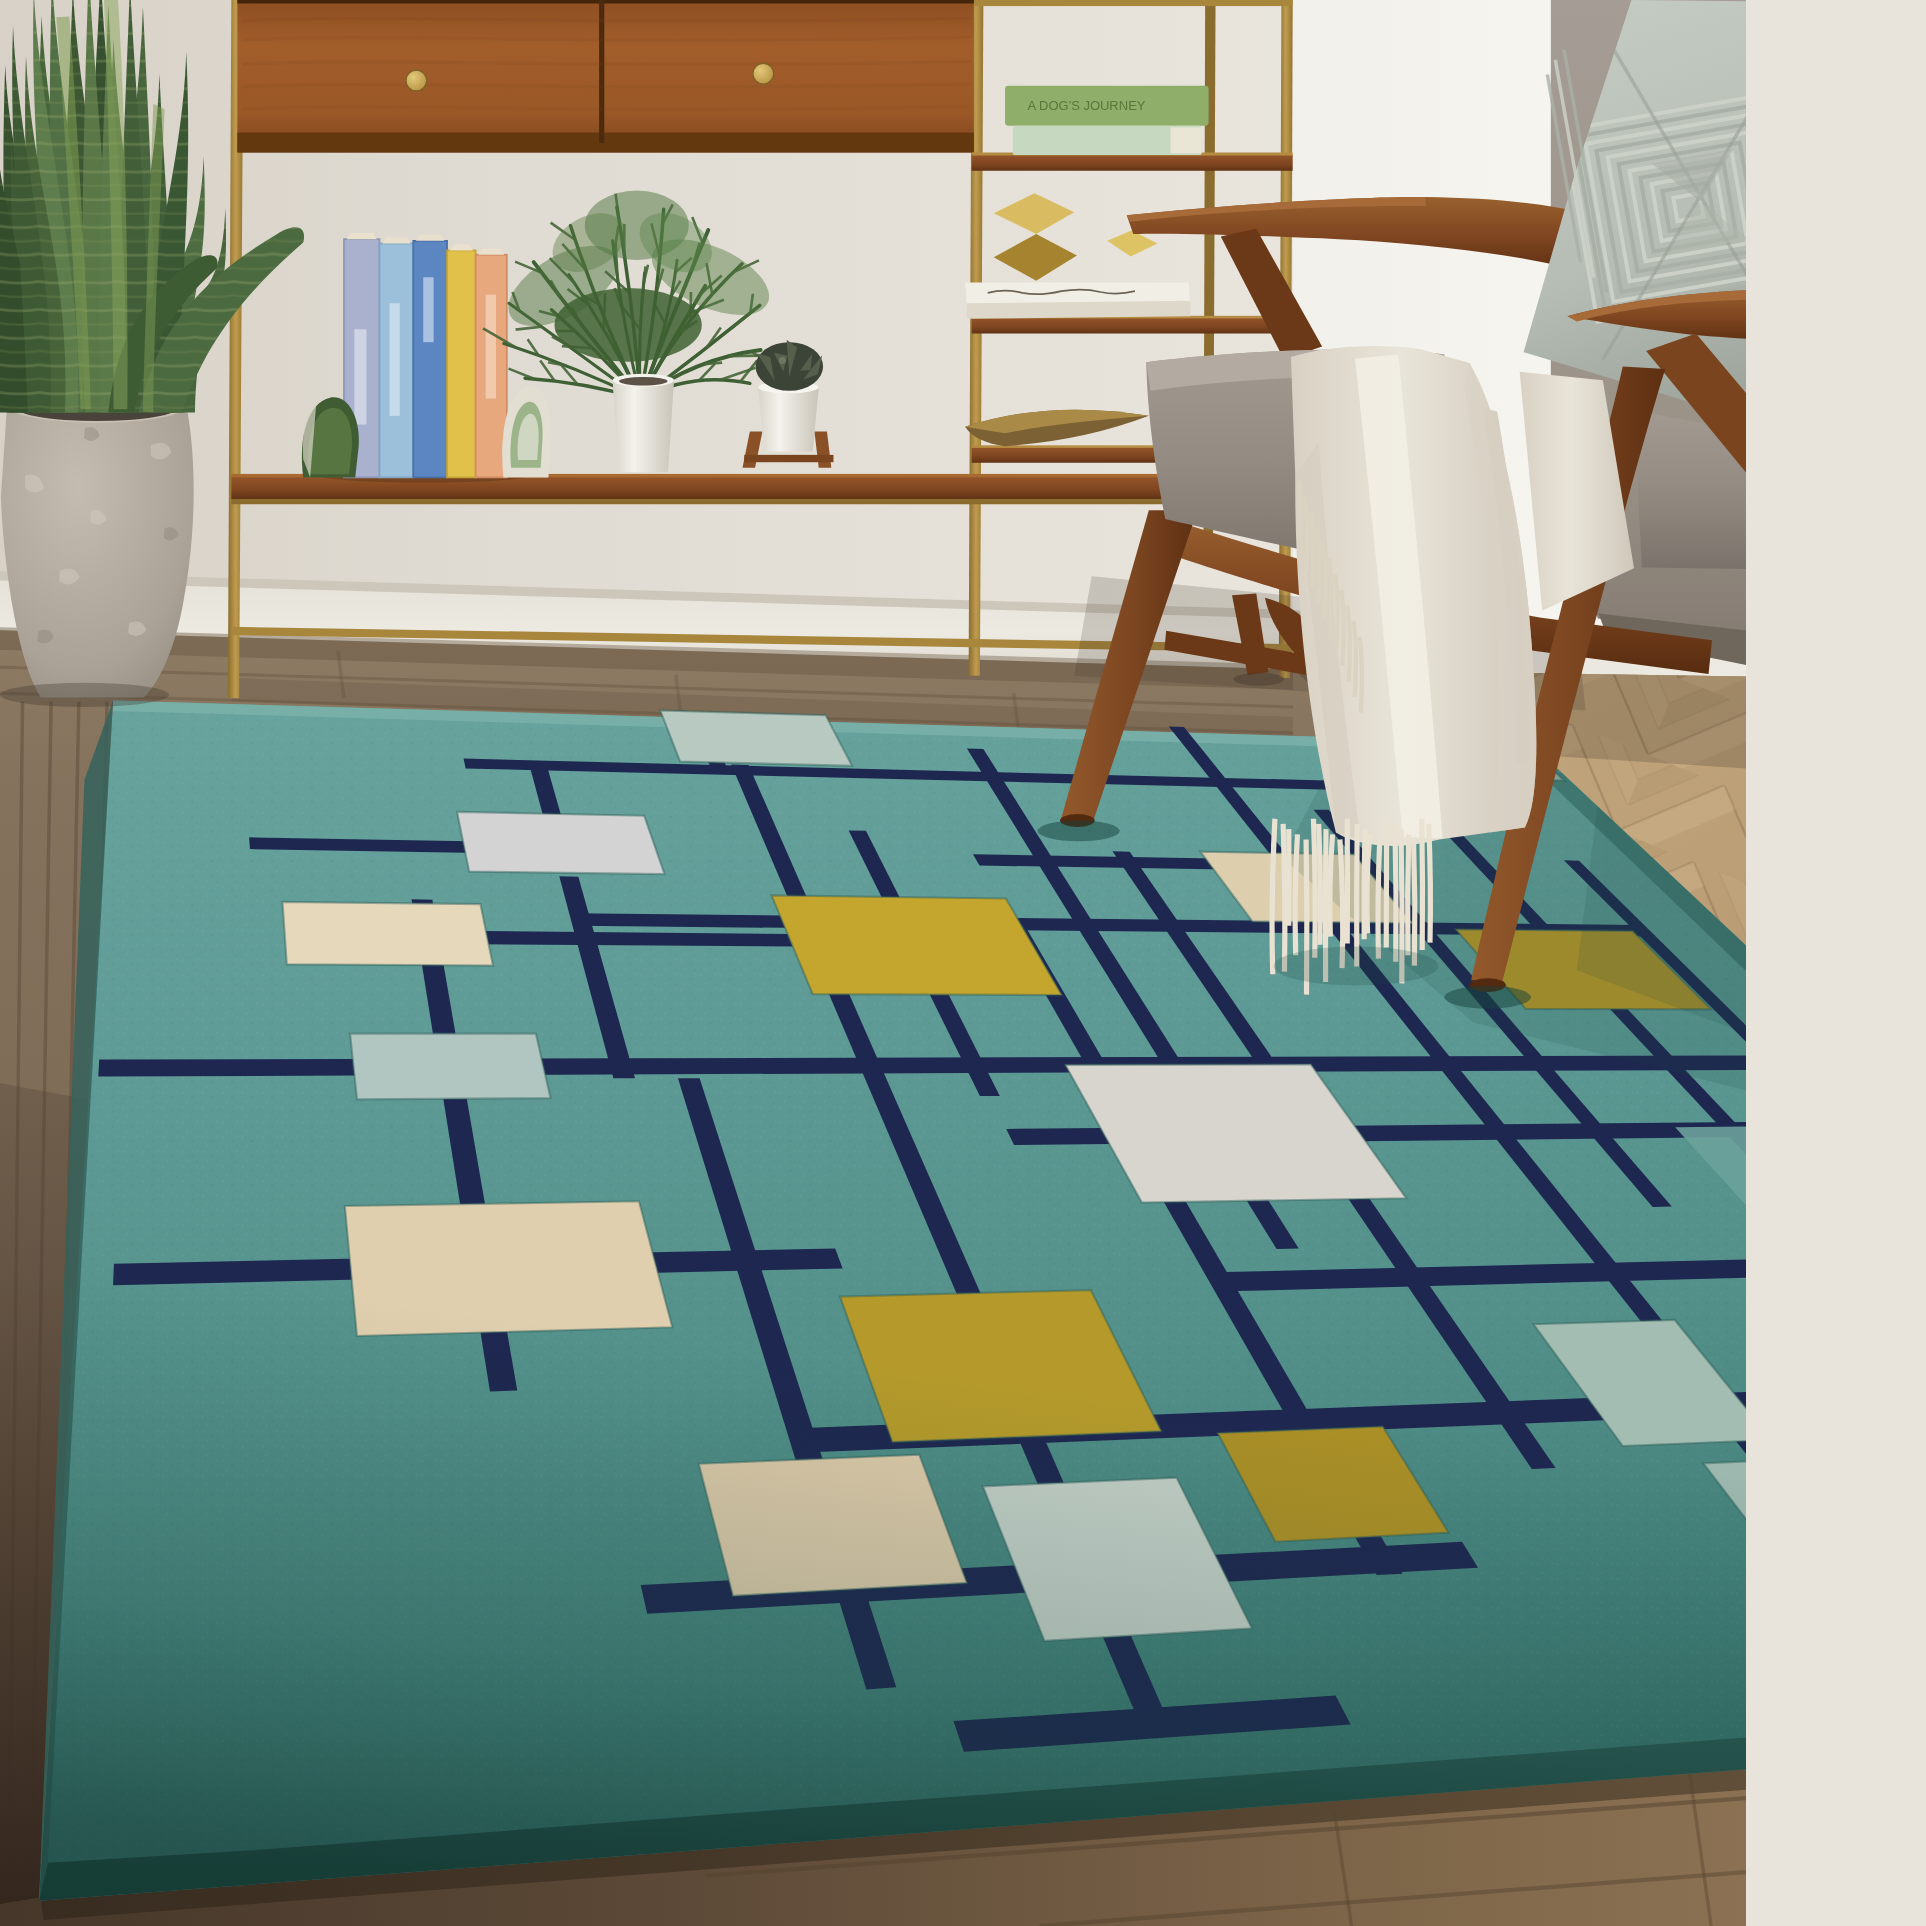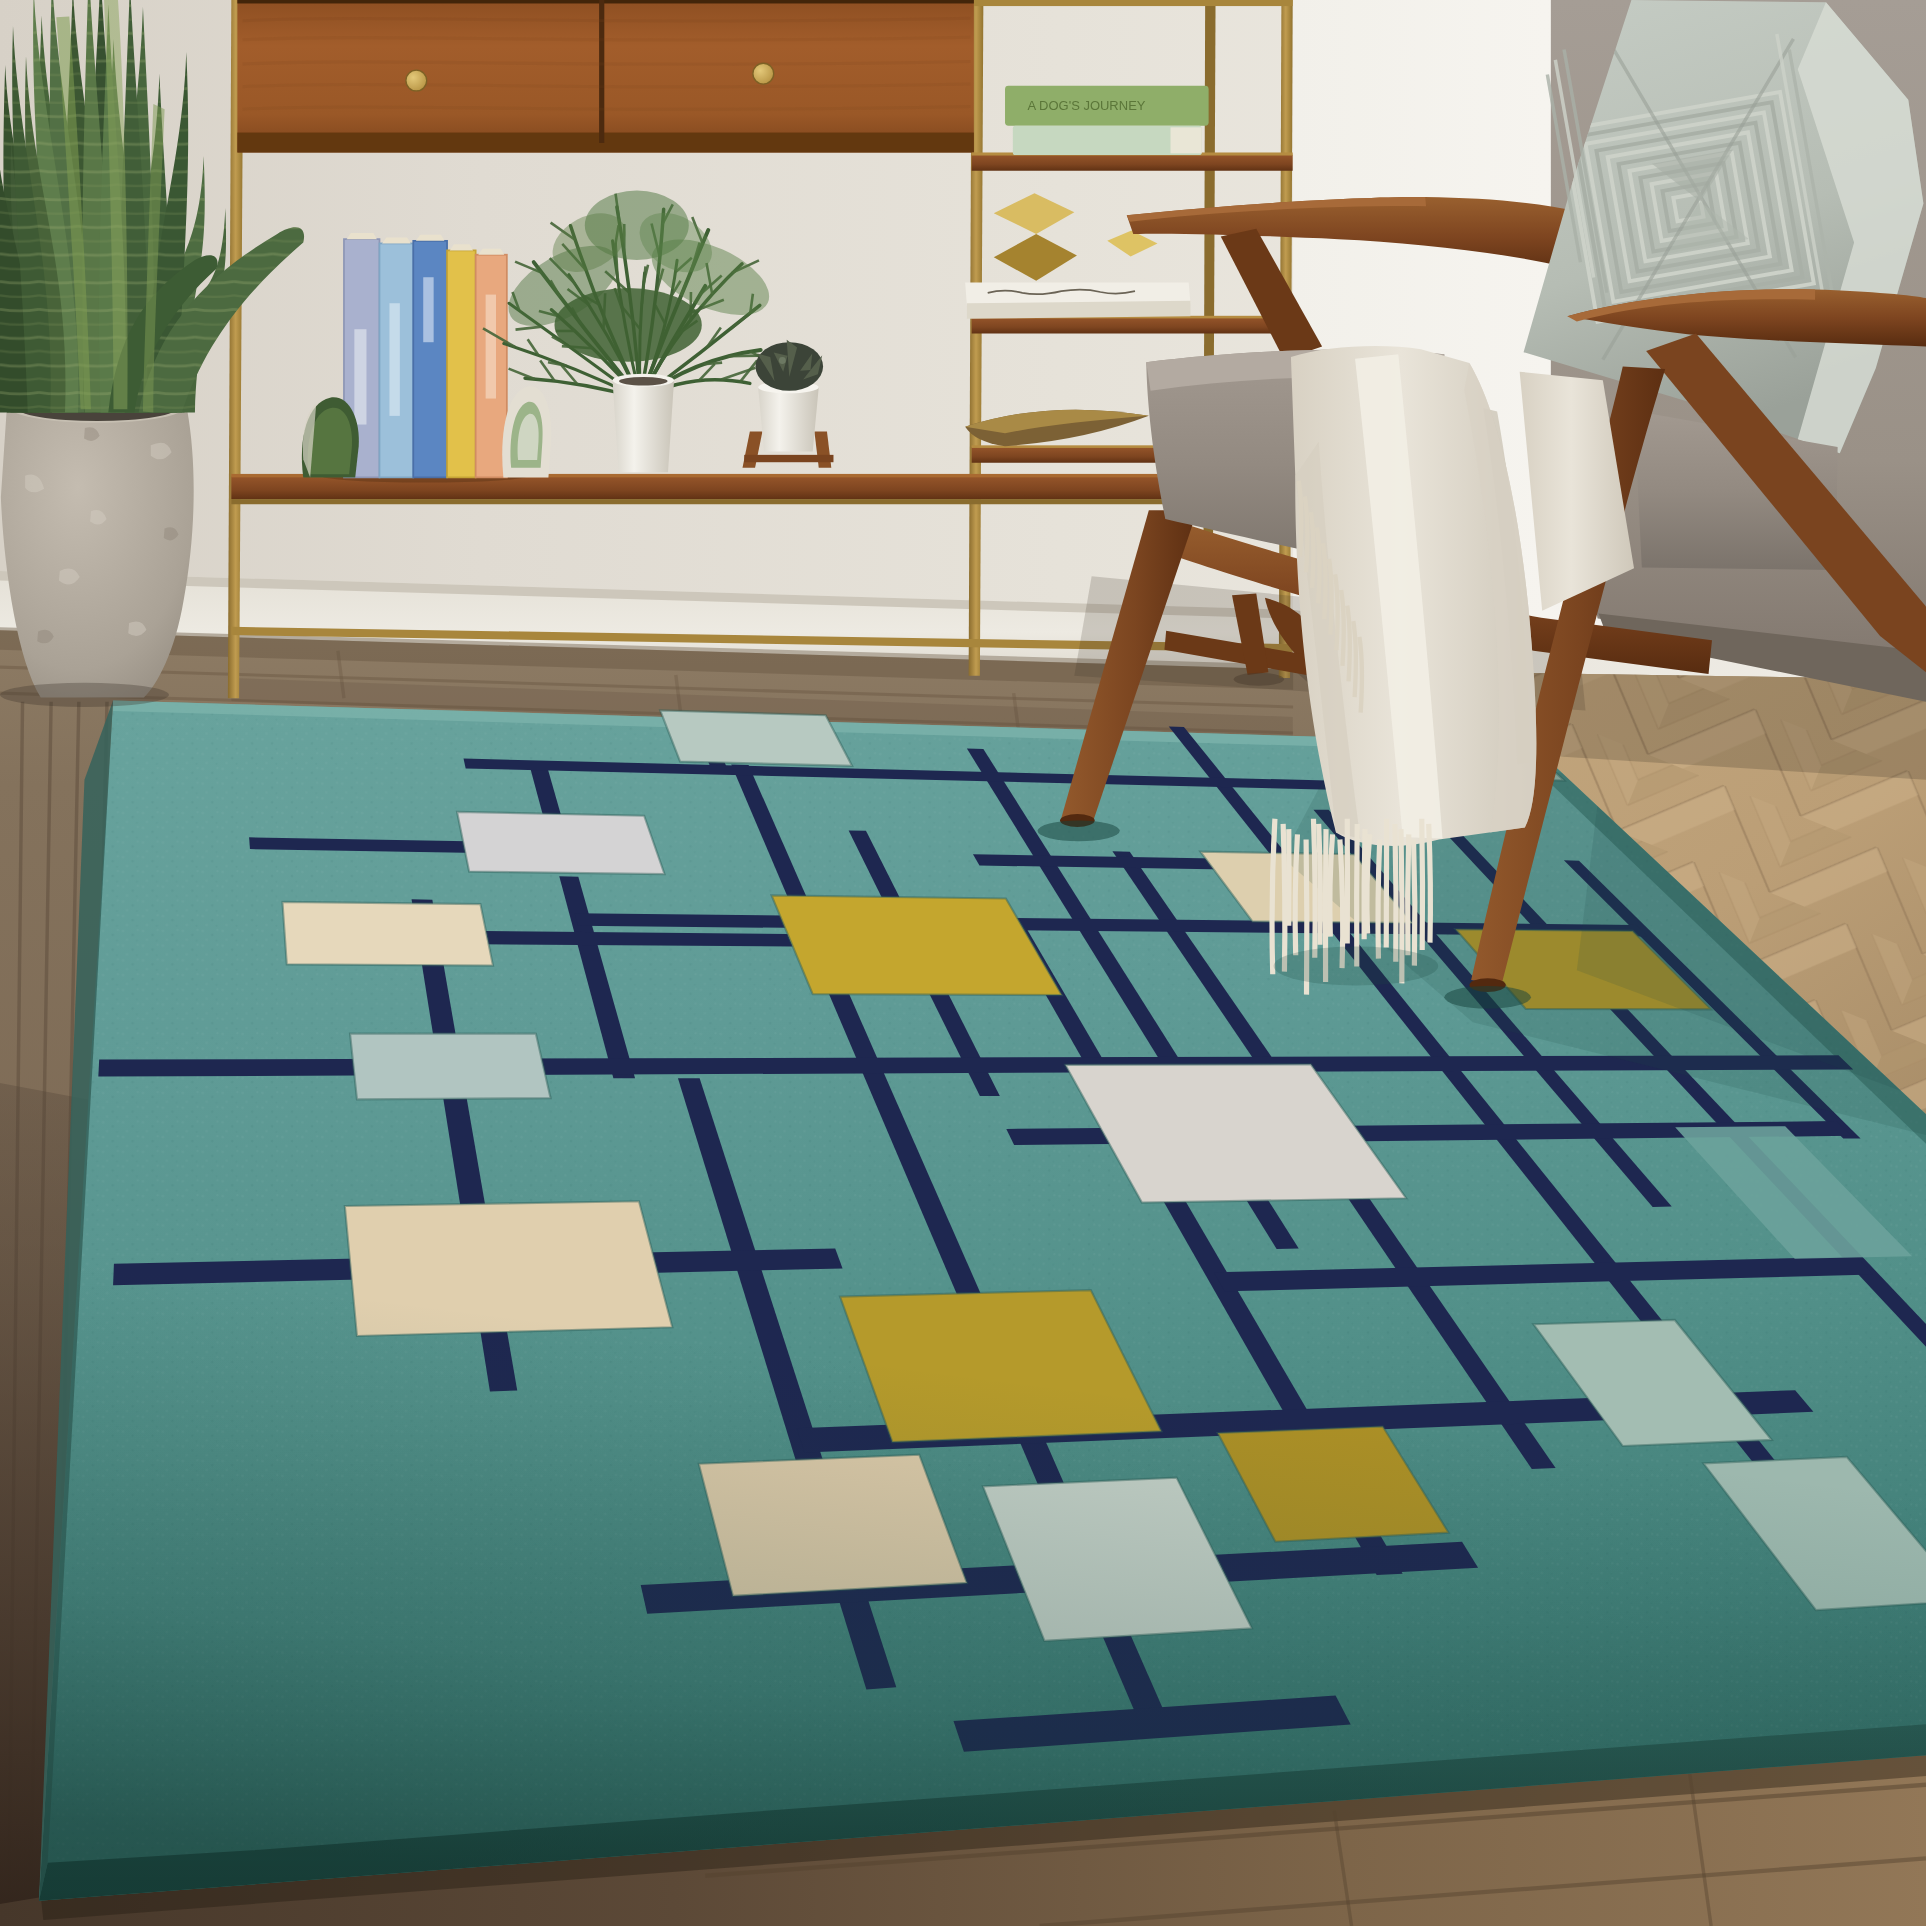--- a/index.html
+++ b/index.html
@@ -1,15 +1,15 @@
 <!DOCTYPE html>
 <html style="font-size:7px"><head><meta charset="utf-8">
 <style>
 html,body{margin:0;padding:0;background:#e8e4dc;font-family:"Liberation Sans",sans-serif;}
-#scene{position:relative;width:1926px;height:1926px;overflow:hidden;}
+#scene{position:relative;width:1746px;height:1926px;overflow:hidden;}
 svg{display:block;}
 </style></head>
 <body>
 <div id="scene">
 <svg width="1926" height="1926" viewBox="0 0 4446 4446">
 <defs>
 <linearGradient id="wallg" x1="0" y1="0" x2="1" y2="0">
  <stop offset="0" stop-color="#d7d1c7"></stop>
           <stop offset="0.25" stop-color="#e0dbd2"></stop>
  <stop offset="0.55" stop-color="#e6e2d9"></stop>

